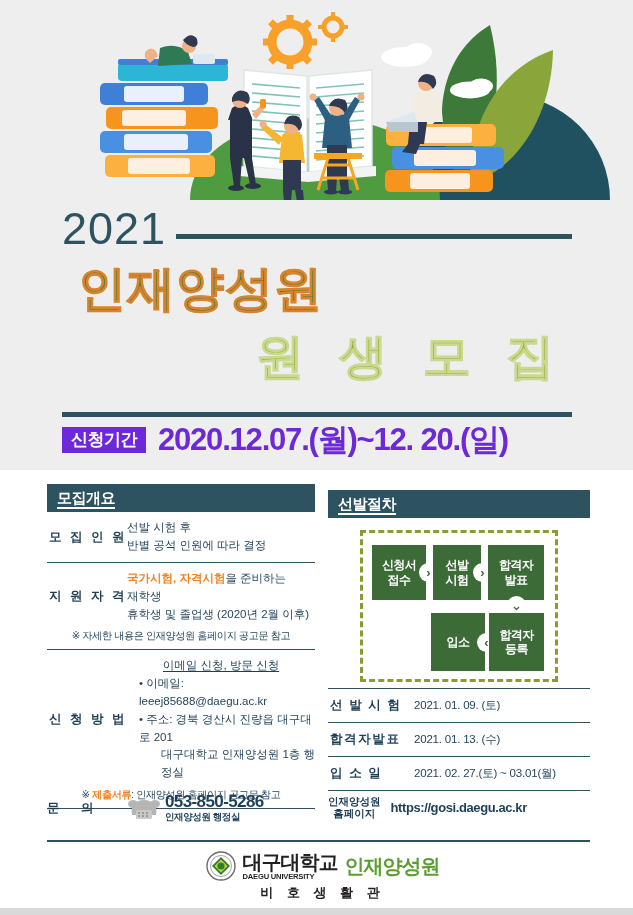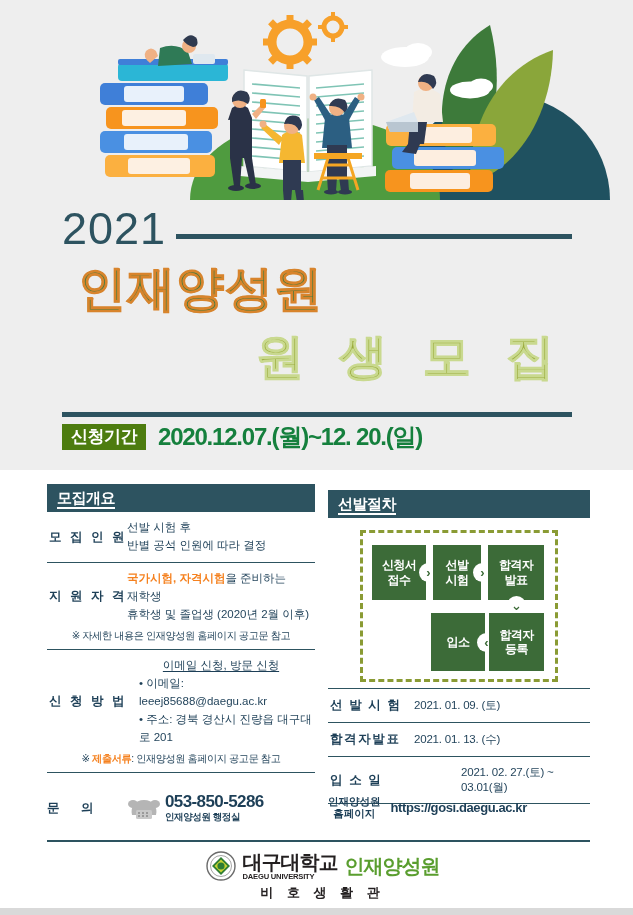--- a/index.html
+++ b/index.html
@@ -60,26 +60,26 @@
   .hr-dark {
     position: absolute; left: 62px; top: 412px;
     width: 510px; height: 5px; background: #2d5360;
   }
 
   .period-row {
     position: absolute; left: 62px; top: 424px;
     display: flex; align-items: center; gap: 12px;
   }
   .period-badge {
-    background: #4d7c0f; color: #ffffff;
+    background: #6d28d9; color: #ffffff;
     font-size: 17px; font-weight: bold; letter-spacing: -0.5px;
     padding: 4px 9px 5px; line-height: 1;
   }
   .period-text {
-    color: #15803d; font-size: 24px; font-weight: bold;
+    color: #6d28d9; font-size: 31px; font-weight: bold;
     letter-spacing: -1.2px; line-height: 1; white-space: nowrap;
   }
 
   
   .body-wrap {
     position: absolute; left: 0; top: 470px;
     width: 633px; height: 445px; background: #ffffff;
   }
   .col-left  { position: absolute; left: 47px;  top: 14px; width: 268px; }
   .col-right { position: absolute; left: 328px; top: 20px; width: 262px; }
@@ -409,20 +409,21 @@
       <div class="note">※ 자세한 내용은 인재양성원 홈페이지 공고문 참고</div>
 
       <div class="row" style="border-bottom:none;padding-bottom:2px;">
         <div class="row-label">신 청 방 법</div>
         <div class="row-body">
           <div style="text-align:center;">
             <span class="u">이메일 신청, 방문 신청</span>
           </div>
           <div style="padding-left:12px;">• 이메일: leeej85688@daegu.ac.kr</div>
           <div style="padding-left:12px;">• 주소: 경북 경산시 진량읍 대구대로 201</div>
+          <div class="indent">대구대학교 인재양성원 1층 행정실</div>
         </div>
       </div>
       <div class="note">
         <span>※ </span><span class="hl-orange">제출서류</span><span>: 인재양성원 홈페이지 공고문 참고</span>
       </div>
     </div>
 
     <div class="col-right">
       <div class="sec-head">
         <span>선발절차</span>
@@ -455,21 +456,21 @@
       </div>
 
       <div class="drow">
         <div class="drow-label">선 발 시 험</div>
         <div class="drow-val">2021. 01. 09. (토)</div>
       </div>
       <div class="drow">
         <div class="drow-label">합격자발표</div>
         <div class="drow-val">2021. 01. 13. (수)</div>
       </div>
-      <div class="drow" style="border-bottom:1.6px solid #2d5360;gap:47px;">
+      <div class="drow" style="border-bottom:1.6px solid #2d5360;">
         <div class="drow-label">입  소  일</div>
         <div class="drow-val">2021. 02. 27.(토) ~ 03.01(월)</div>
       </div>
     </div>
 
     <div class="contact-left">
       <div class="contact-label">문        의</div>
       <svg class="phone-icon" width="34" height="26" viewBox="0 0 34 26">
         <path d="M5 20 C3 12 8 5 17 5 C26 5 31 12 29 20 Z" fill="#b5b5b5"></path>
         <rect x="9" y="15" width="16" height="9" rx="1.5" fill="#c9c9c9"></rect>

